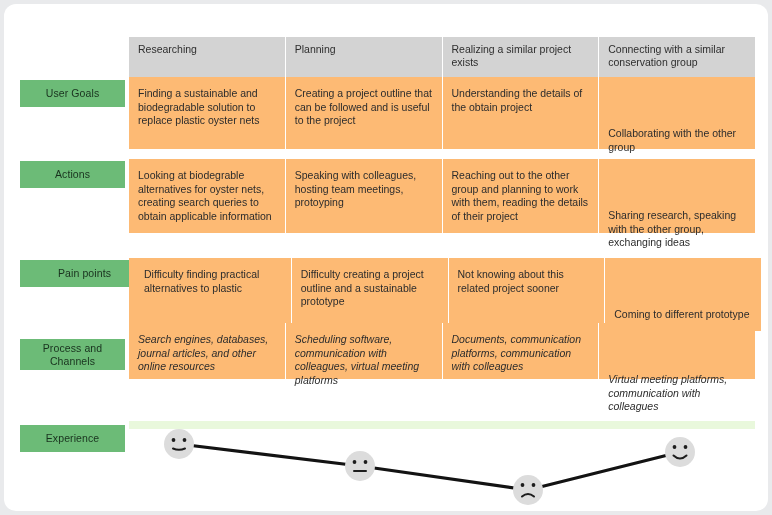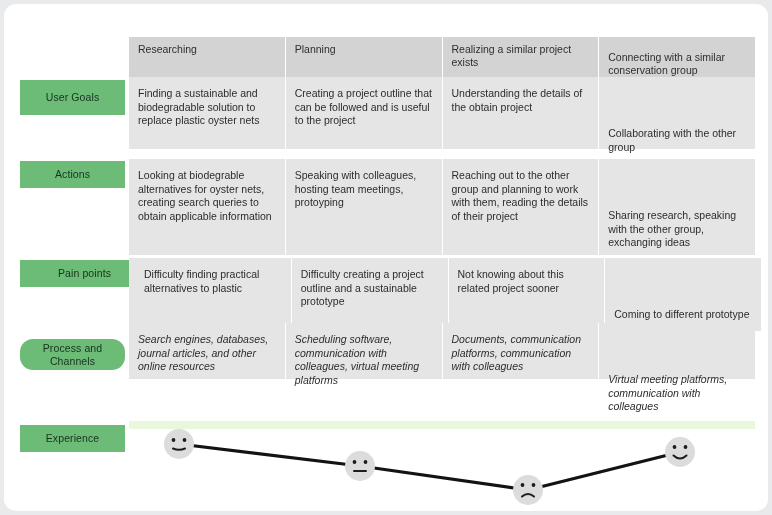--- a/index.html
+++ b/index.html
@@ -60,28 +60,28 @@
   }
   .hdr-cell {
     flex: 1 1 0;
     padding: 6px 9px 0 9px;
     font-size: 10.5px;
     line-height: 13px;
     color: #2e2e2e;
     box-sizing: border-box;
     border-right: 1px solid #ffffff;
   }
-  .hdr-cell:last-child { border-right: none; margin-top: 8px; }
+  .hdr-cell:last-child { border-right: none; }
 
   .body-row {
     position: absolute;
     left: 125px;
     width: 626px;
     display: flex;
-    background: #e5e5e5;
+    background: #fdba74;
   }
   .cell {
     flex: 1 1 0;
     padding: 10px 9px 8px 9px;
     font-size: 10.5px;
     line-height: 13.5px;
     color: #2c2c2c;
     box-sizing: border-box;
     border-right: 1px solid #ffffff;
   }
@@ -116,51 +116,51 @@
 
     <div class="hdr-row">
       <div class="hdr-cell"><span>Researching</span></div>
       <div class="hdr-cell"><span>Planning</span></div>
       <div class="hdr-cell"><span>Realizing a similar
 project exists</span></div>
       <div class="hdr-cell"><span>Connecting with a similar
 conservation group</span></div>
     </div>
 
-    <div class="row-label" style="top:76px;height:35px;">
+    <div class="row-label" style="top:76px;height:27px;">
       <span>User Goals</span>
     </div>
     <div class="body-row" style="top:73px;height:72px;">
       <div class="cell">Finding a sustainable and biodegradable solution to replace plastic oyster nets</div>
       <div class="cell">Creating a project outline that can be followed and is useful to the project</div>
       <div class="cell">Understanding the details of the obtain project</div>
       <div class="cell">Collaborating with the other group</div>
     </div>
 
     <div class="row-label" style="top:157px;height:27px;">
       <span>Actions</span>
     </div>
-    <div class="body-row" style="top:155px;height:96px;">
+    <div class="body-row" style="top:155px;height:74px;">
       <div class="cell">Looking at biodegrable alternatives for oyster nets, creating search queries to obtain applicable information</div>
       <div class="cell">Speaking with colleagues, hosting team meetings, protoyping</div>
       <div class="cell">Reaching out to the other group and planning to work with them, reading the details of their project</div>
       <div class="cell">Sharing research, speaking with the other group, exchanging ideas</div>
     </div>
 
     <div class="row-label" style="top:256px;height:27px;padding-left:12px;">
       <span>Pain points</span>
     </div>
     <div class="body-row" style="top:254px;height:73px;padding-left:6px;">
       <div class="cell">Difficulty finding practical alternatives to plastic</div>
       <div class="cell">Difficulty creating a project outline and a sustainable prototype</div>
       <div class="cell">Not knowing about this related project sooner</div>
       <div class="cell">Coming to different prototype than the other group, needing to find a compromise</div>
     </div>
 
-    <div class="row-label" style="top:335px;height:31px;border-radius:13px;">
+    <div class="row-label" style="top:335px;height:31px;">
       <span>Process and Channels</span>
     </div>
     <div class="body-row" style="top:319px;height:56px;font-style:italic;">
       <div class="cell">Search engines, databases, journal articles, and other online resources</div>
       <div class="cell">Scheduling software, communication with colleagues, virtual meeting platforms</div>
       <div class="cell">Documents, communication platforms, communication with colleagues</div>
       <div class="cell">Virtual meeting platforms, communication with colleagues</div>
     </div>
 
     <div class="row-label" style="top:421px;height:27px;">

